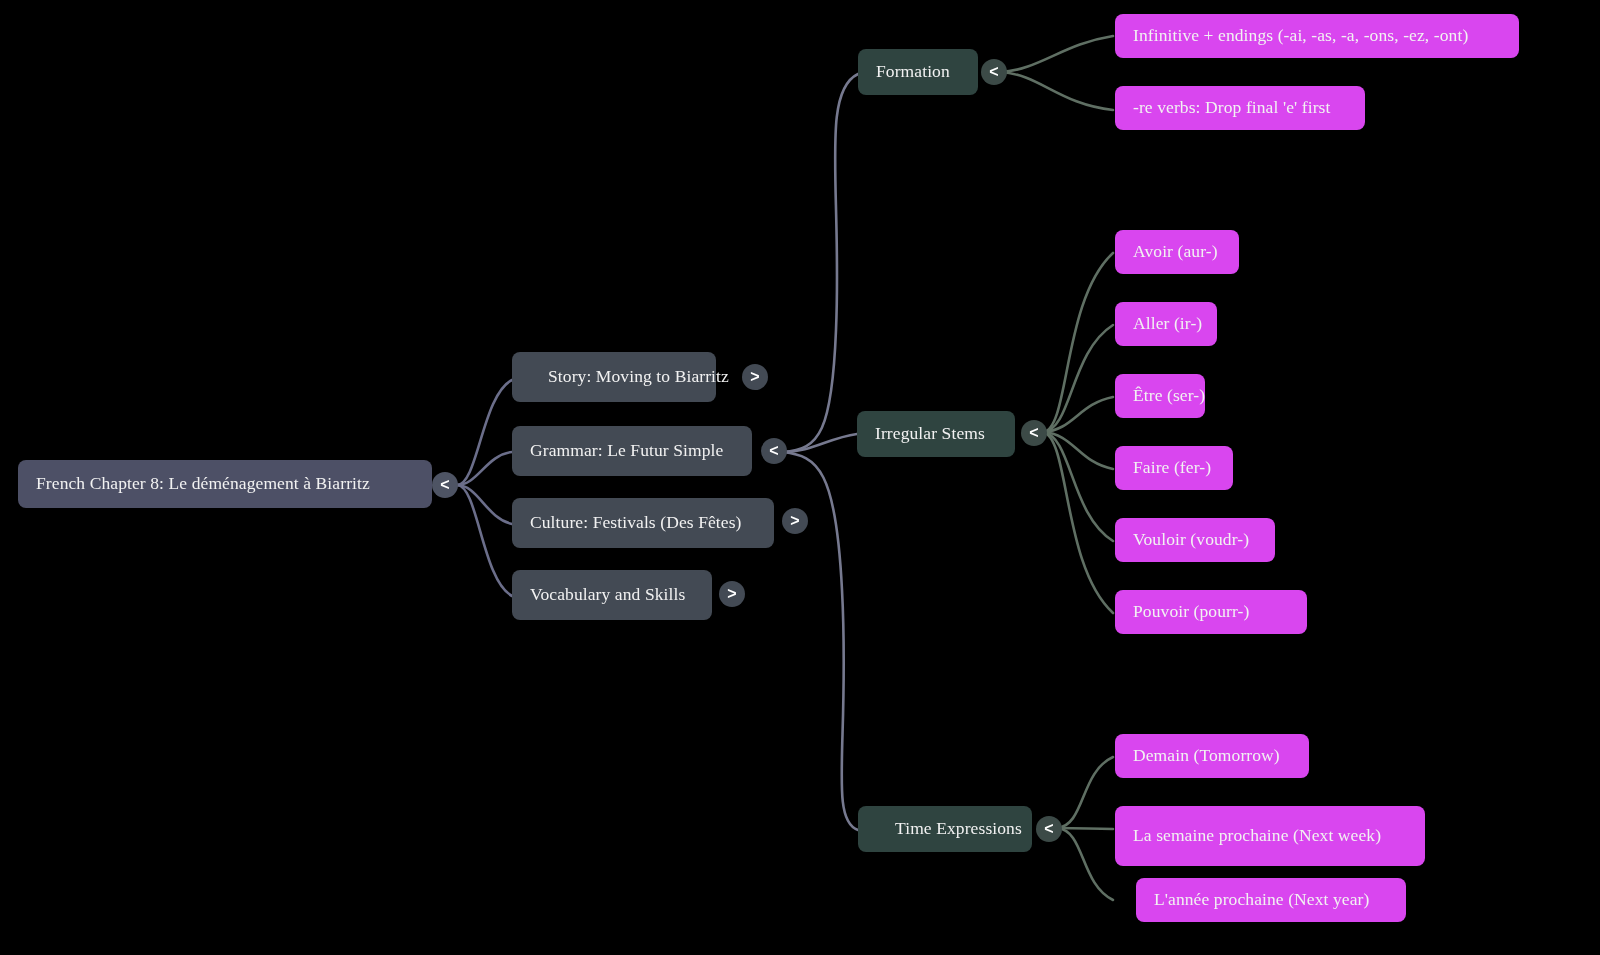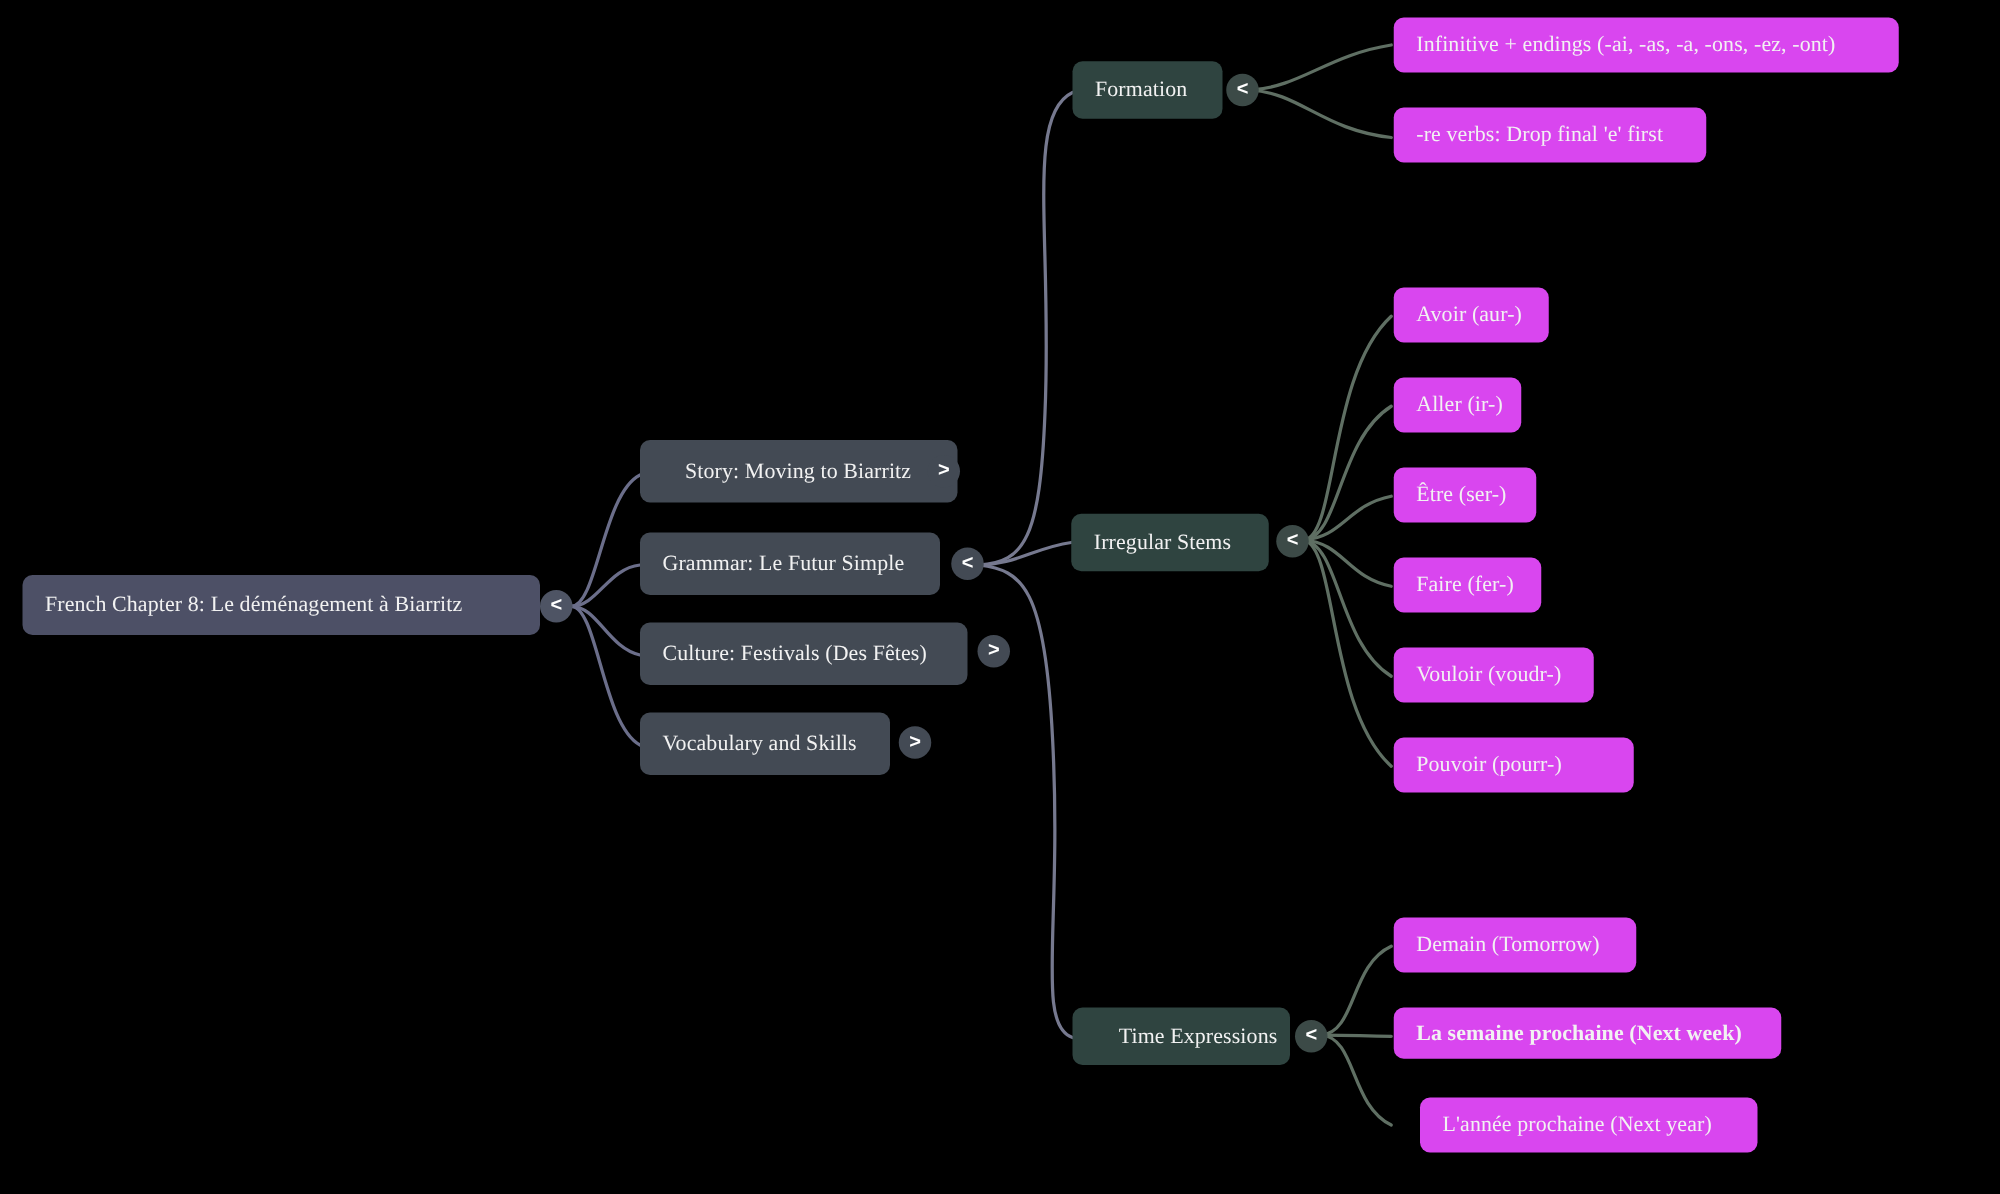--- a/index.html
+++ b/index.html
@@ -106,21 +106,21 @@
     </g>
   </svg>
 
   <div class="node root" style="left:18px; top:460px; width:414px; height:48px;">
     <span>French Chapter 8: Le déménagement à Biarritz</span>
   </div>
   <div class="toggle slate" style="left:432px; top:472px;">
     <span>&lt;</span>
   </div>
 
-  <div class="node branch" style="left:512px; top:352px; width:254px; height:50px;padding-left:36px;">
+  <div class="node branch" style="left:512px; top:352px; width:204px; height:50px;padding-left:36px;">
     <span>Story: Moving to Biarritz</span>
   </div>
   <div class="toggle dark" style="left:742px; top:364px;">
     <span>&gt;</span>
   </div>
 
   <div class="node branch" style="left:512px; top:426px; width:240px; height:50px;">
     <span>Grammar: Le Futur Simple</span>
   </div>
   <div class="toggle dark" style="left:761px; top:438px;">
@@ -161,21 +161,21 @@
   <div class="toggle teal" style="left:1021px; top:420px;">
     <span>&lt;</span>
   </div>
 
   <div class="node leaf" style="left:1115px; top:230px; width:124px; height:44px;">
     <span>Avoir (aur-)</span>
   </div>
   <div class="node leaf" style="left:1115px; top:302px; width:102px; height:44px;">
     <span>Aller (ir-)</span>
   </div>
-  <div class="node leaf" style="left:1115px; top:374px; width:114px; height:44px;">
+  <div class="node leaf" style="left:1115px; top:374px; width:90px; height:44px;">
     <span>Être (ser-)</span>
   </div>
   <div class="node leaf" style="left:1115px; top:446px; width:118px; height:44px;">
     <span>Faire (fer-)</span>
   </div>
   <div class="node leaf" style="left:1115px; top:518px; width:160px; height:44px;">
     <span>Vouloir (voudr-)</span>
   </div>
   <div class="node leaf" style="left:1115px; top:590px; width:192px; height:44px;">
     <span>Pouvoir (pourr-)</span>
@@ -184,20 +184,20 @@
   <div class="node subbranch" style="left:858px; top:806px; width:174px; height:46px;padding-left:37px;">
     <span>Time Expressions</span>
   </div>
   <div class="toggle teal" style="left:1036px; top:816px;">
     <span>&lt;</span>
   </div>
 
   <div class="node leaf" style="left:1115px; top:734px; width:194px; height:44px;">
     <span>Demain (Tomorrow)</span>
   </div>
-  <div class="node leaf" style="left:1115px; top:806px; width:310px; height:41px;font-weight:bold;">
+  <div class="node leaf" style="left:1115px; top:806px; width:310px; height:60px;">
     <span>La semaine prochaine (Next week)</span>
   </div>
   <div class="node leaf" style="left:1115px; top:878px; width:270px; height:44px;margin-left:21px;">
     <span>L'année prochaine (Next year)</span>
   </div>
 
 </div>
 
 </body></html>

